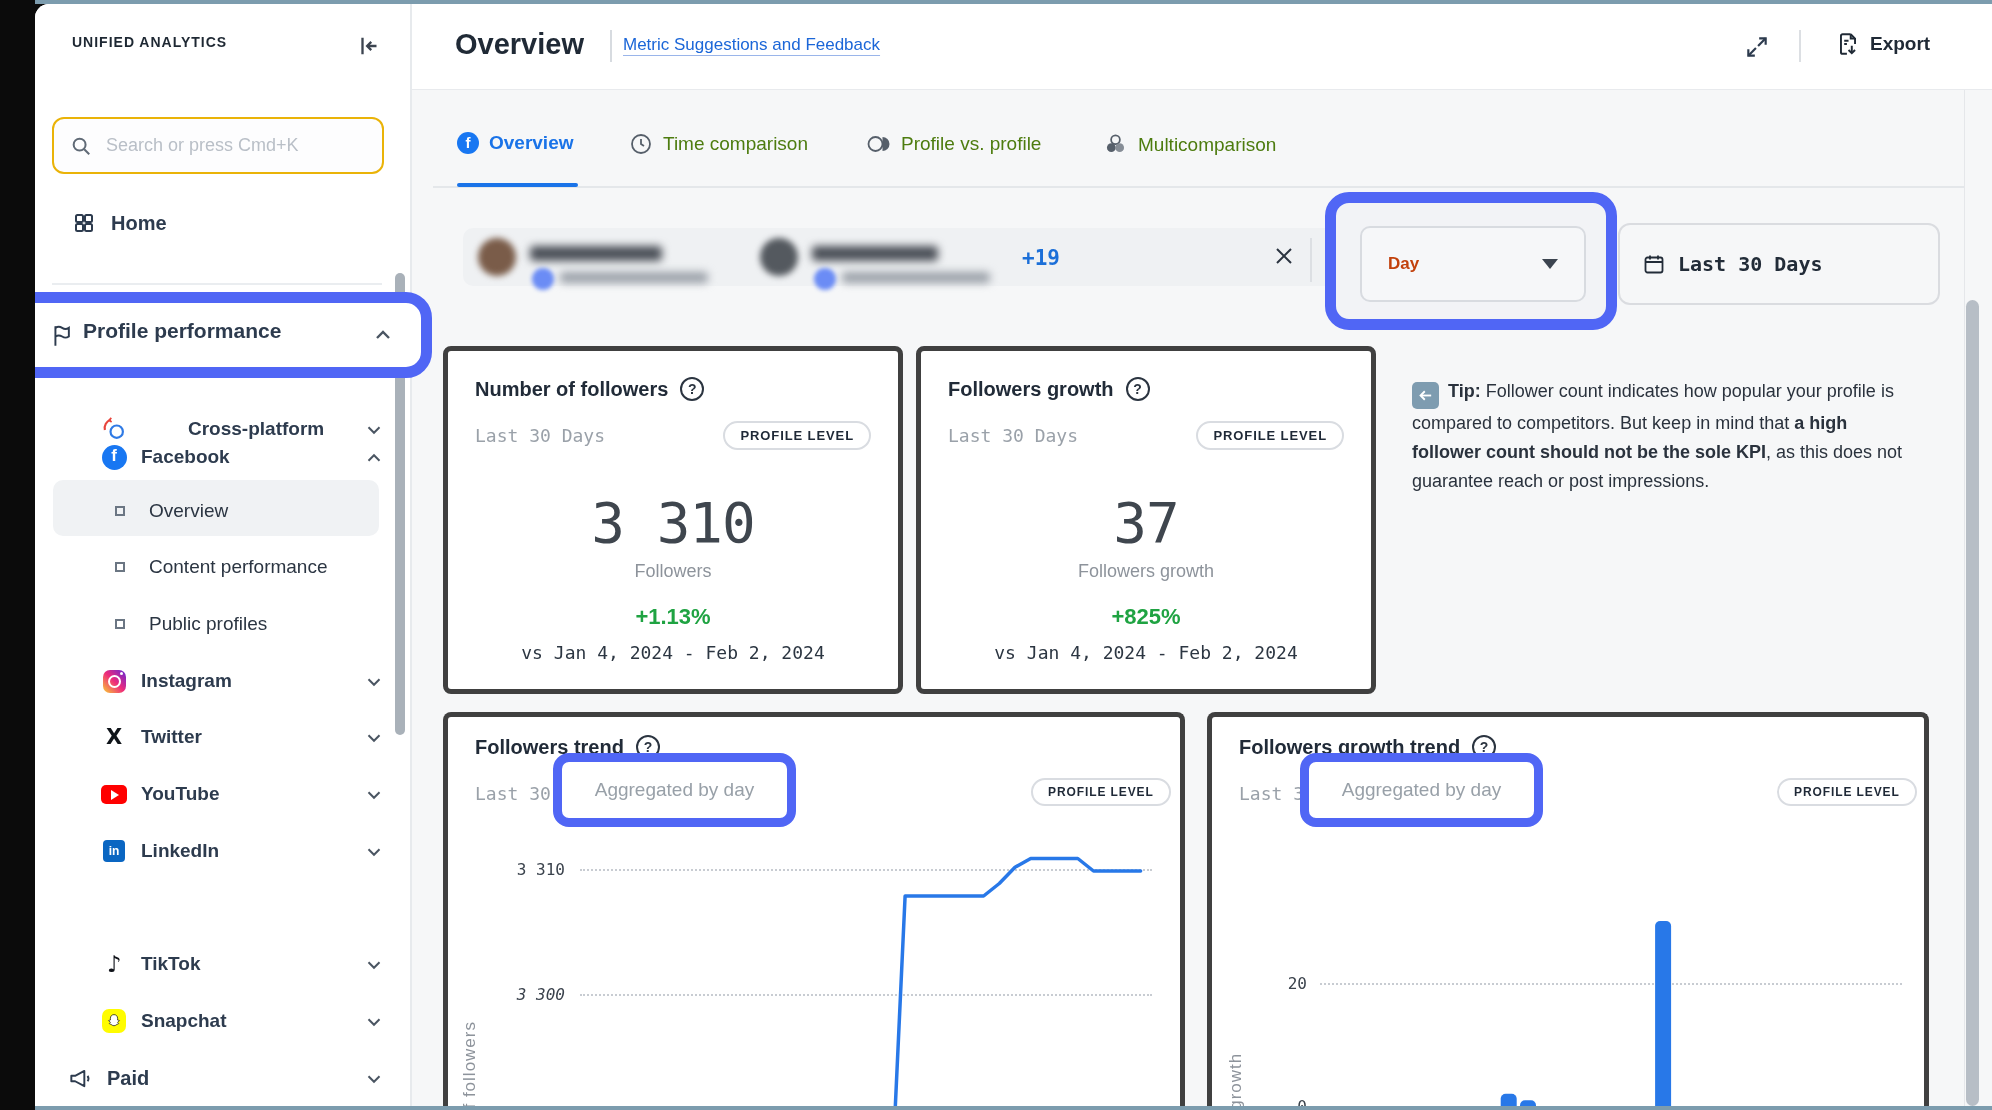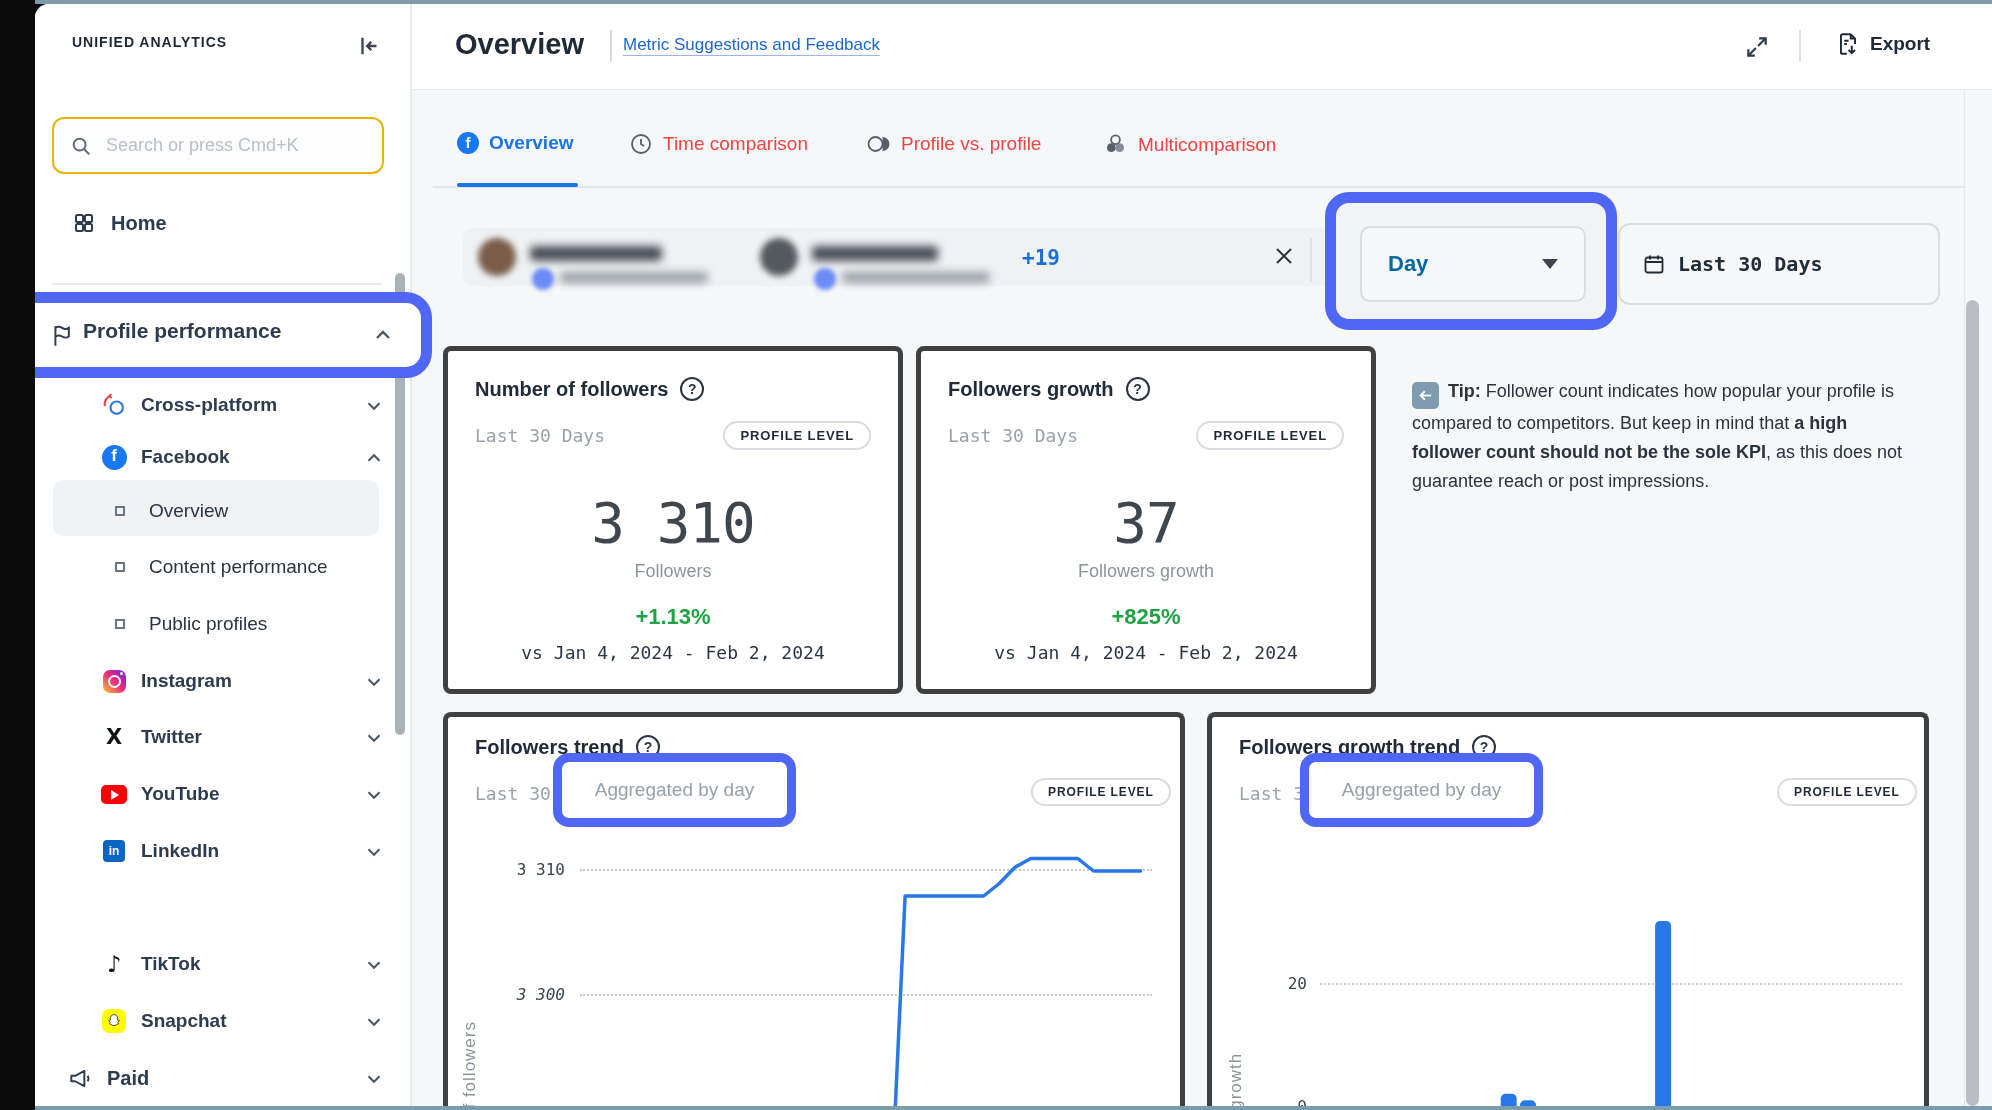--- a/index.html
+++ b/index.html
@@ -49,21 +49,21 @@
   #main-bg{position:absolute;left:377px;top:86px;width:1580px;height:1016px;background:#f6f7f8;}
   #hdr-border{position:absolute;left:377px;top:85px;width:1580px;height:1px;background:#e8eaed;}
   .page-title{position:absolute;left:420px;top:24px;font-size:29px;font-weight:700;color:#202a36;}
   .title-sep{position:absolute;left:575px;top:26px;width:2px;height:32px;background:#d7dbe0;}
   .hdr-link{position:absolute;left:588px;top:31px;font-size:17px;font-weight:500;color:#1b66d8;text-decoration:underline;text-underline-offset:5px;text-decoration-color:#9ab5ea;cursor:pointer;}
   .expand-btn{position:absolute;left:1709px;top:30px;width:26px;height:26px;cursor:pointer;}
   .hdr-sep2{position:absolute;left:1764px;top:26px;width:2px;height:32px;background:#dcdfe3;}
   .export-btn{position:absolute;left:1800px;top:27px;display:flex;align-items:center;gap:9px;cursor:pointer;}
   .export-btn span{font-size:19px;font-weight:700;color:#202a36;}
   
-  .tab{position:absolute;top:128px;display:flex;align-items:center;gap:10px;font-size:19px;color:#ef4444;cursor:pointer;}
+  .tab{position:absolute;top:128px;display:flex;align-items:center;gap:10px;font-size:19px;color:#4d7c0f;cursor:pointer;}
   .tab.active{color:#1a73e8;font-weight:600;}
   .tab-underline{position:absolute;left:422px;top:179px;width:121px;height:4px;background:#1a73e8;border-radius:2px;}
   .tabs-divider{position:absolute;left:398px;top:182px;width:1531px;height:2px;background:#e4e7ea;}
   .ic-fb-sm{width:22px;height:22px;border-radius:50%;background:#1877f2;color:#fff;font-weight:800;font-size:15px;display:inline-flex;align-items:center;justify-content:center;}
   .ic-fb-sm::after{content:"f";margin-top:-2px;}
   
   .filter-bar{position:absolute;left:428px;top:224px;width:878px;height:58px;background:#eff1f3;border-radius:10px;}
   .blur-av{position:absolute;width:38px;height:38px;border-radius:50%;filter:blur(3px);}
   .blur-bar{position:absolute;border-radius:4px;filter:blur(4px);}
   .blur-badge{position:absolute;width:22px;height:22px;border-radius:50%;background:#6b8cf5;filter:blur(2px);}
@@ -74,21 +74,21 @@
   .date-box svg{margin-left:22px;}
   .date-box span{margin-left:12px;font-size:20px;font-weight:700;color:#222c38;}
   
   .ann{position:absolute;border:11px solid #5066f5;z-index:40;box-sizing:border-box;}
   #ann-sidebar{left:-27px;top:288px;width:424px;height:86px;border-radius:26px;background:#fff;}
   #ann-sidebar .flag{position:absolute;left:31px;top:20px;}
   #ann-sidebar .lbl{position:absolute;left:64px;top:16px;font-size:21px;font-weight:700;color:#2d3b4e;}
   #ann-sidebar .chev{position:absolute;left:352px;top:20px;}
   #ann-day{left:1290px;top:188px;width:292px;height:138px;border-radius:24px;background:#f2f3f6;}
   .day-dd{position:absolute;left:24px;top:23px;width:222px;height:72px;background:#f6f7f9;border:2px solid #d8dbe0;border-radius:10px;display:flex;align-items:center;justify-content:space-between;cursor:pointer;}
-  .day-dd span{margin-left:26px;font-size:22px;font-weight:700;color:#0369a1;}
+  .day-dd span{margin-left:26px;font-size:17px;font-weight:700;color:#c2410c;}
   .caret{width:0;height:0;border-left:8px solid transparent;border-right:8px solid transparent;border-top:10px solid #3c4450;margin-right:26px;}
   .ann-agg{border-width:9px;border-radius:16px;background:#fff;display:flex;align-items:center;justify-content:center;}
   #ann-agg-left{left:518px;top:749px;width:243px;height:74px;}
   #ann-agg-right{left:1265px;top:749px;width:243px;height:74px;}
   .agg-text{font-size:19px;color:#98a0a8;filter:blur(0.5px);cursor:pointer;}
   
   .card{position:absolute;background:#fff;border:5px solid #404040;border-radius:8px;box-sizing:border-box;}
   .kpi-title-row{display:flex;align-items:center;gap:12px;margin:26px 0 0 27px;}
   .kpi-title{font-size:20px;font-weight:700;color:#212b38;}
   .help{width:24px;height:24px;border:2px solid #2b3440;border-radius:50%;display:inline-flex;align-items:center;justify-content:center;font-size:14px;font-weight:700;color:#2b3440;box-sizing:border-box;}
@@ -165,21 +165,21 @@
             </svg>
         </span>
         <span class="lbl">Profile performance</span>
         <span class="chev">
           <svg width="24" height="24" viewBox="0 0 24 24" fill="none" stroke="#4a5562" stroke-width="2.4">
               <path d="M6 15l6-6 6 6"></path>
             </svg>
         </span>
       </div>
 
-      <div class="sb-row" style="top:385px;">
+      <div class="sb-row" style="top:409px;gap:47px;">
         <span class="sb-ic">
           <svg width="26" height="26" viewBox="0 0 24 24" fill="none">
               <path d="M9 3.5A8 8 0 0 0 3.6 13" stroke="#e8453c" stroke-width="2"></path>
               <path d="M9.5 1.8L7.6 3.9l2.2 1.6" stroke="#e8453c" stroke-width="1.6"></path>
               <circle cx="14.5" cy="14.5" r="5.7" stroke="#2f7ae5" stroke-width="2"></circle>
             </svg>
         </span>
         <span class="sb-label">Cross-platform</span>
         <span class="sb-chev">
             <svg width="22" height="22" viewBox="0 0 24 24" fill="none" stroke="#4a5562" stroke-width="2.2">

